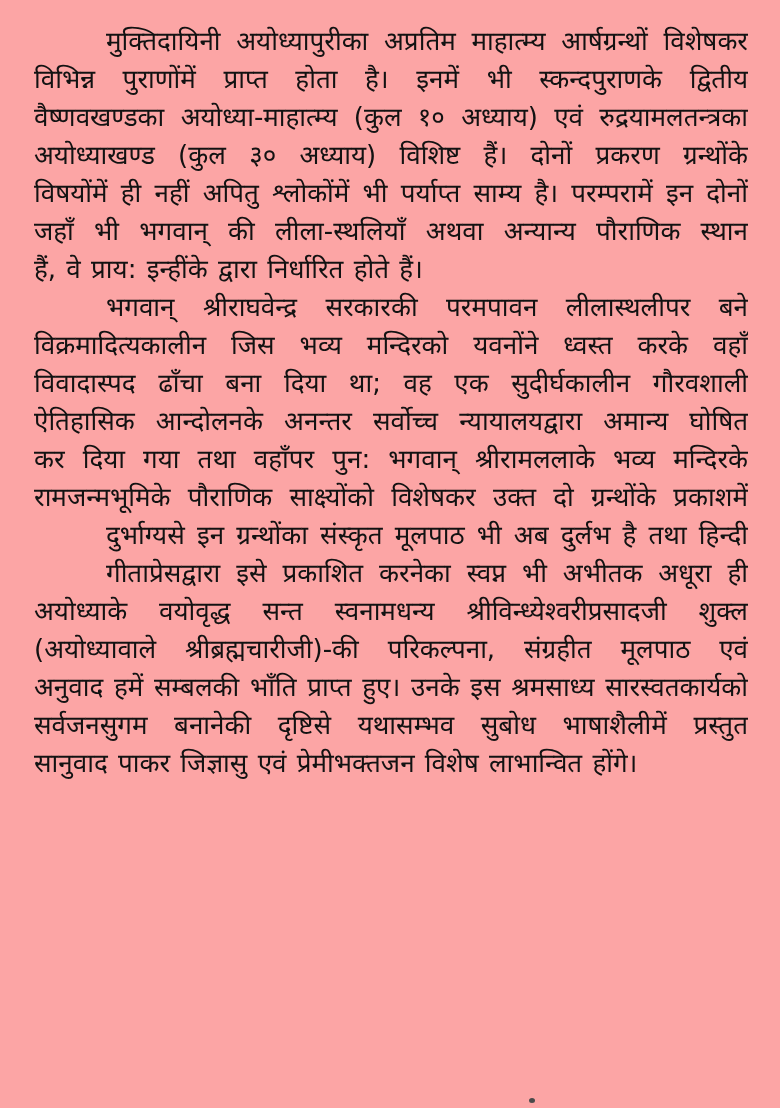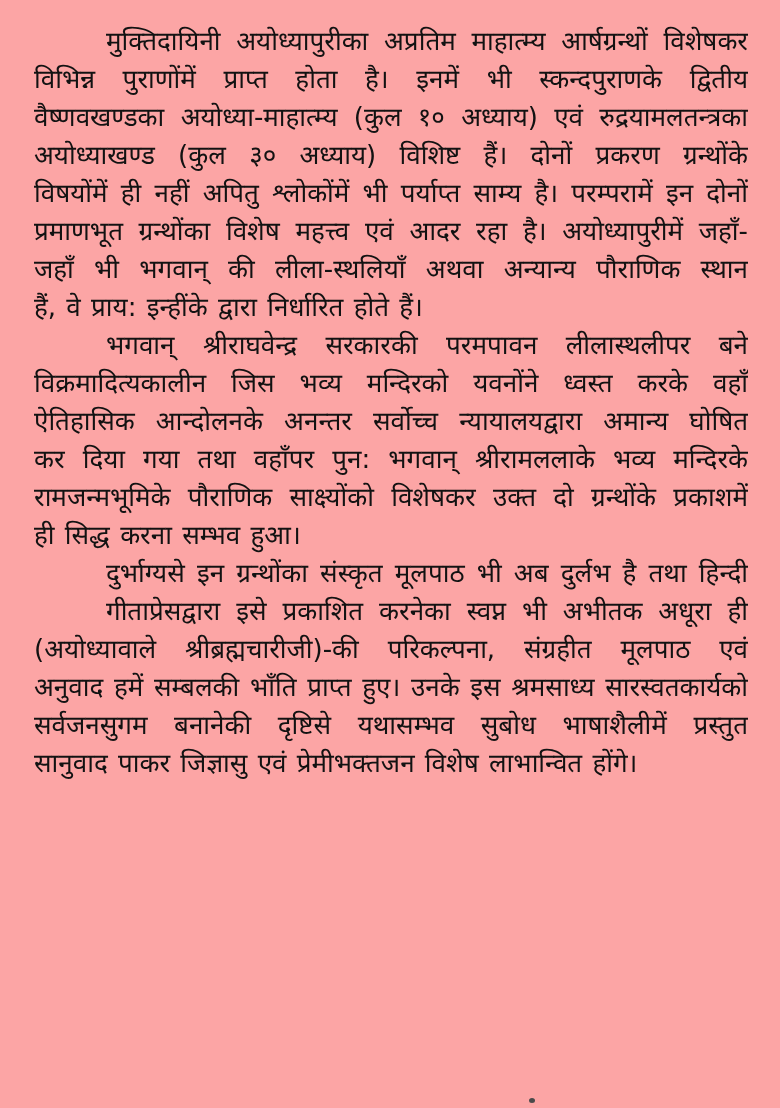--- a/index.html
+++ b/index.html
@@ -60,40 +60,40 @@
 
 <div class="page">
   <div class="textblock">
 
     <div class="para">
       <div class="line indent">मुक्तिदायिनी अयोध्यापुरीका अप्रतिम माहात्म्य आर्षग्रन्थों विशेषकर</div>
       <div class="line">विभिन्न पुराणोंमें प्राप्त होता है। इनमें भी स्कन्दपुराणके द्वितीय</div>
       <div class="line">वैष्णवखण्डका अयोध्या-माहात्म्य (कुल १० अध्याय) एवं रुद्रयामलतन्त्रका</div>
       <div class="line">अयोध्याखण्ड (कुल ३० अध्याय) विशिष्ट हैं। दोनों प्रकरण ग्रन्थोंके</div>
       <div class="line">विषयोंमें ही नहीं अपितु श्लोकोंमें भी पर्याप्त साम्य है। परम्परामें इन दोनों</div>
-      <div class="line">प्रमाणभूत ग्रन्थोंका विशेष महत्त्व एवं आदर रहा है। अयोध्यापुरीमें जहाँ-</div>
       <div class="line">जहाँ भी भगवान् की लीला-स्थलियाँ अथवा अन्यान्य पौराणिक स्थान</div>
       <div class="line last">हैं, वे प्राय: इन्हींके द्वारा निर्धारित होते हैं।</div>
     </div>
 
     <div class="para">
       <div class="line indent">भगवान् श्रीराघवेन्द्र सरकारकी परमपावन लीलास्थलीपर बने</div>
       <div class="line">विक्रमादित्यकालीन जिस भव्य मन्दिरको यवनोंने ध्वस्त करके वहाँ</div>
+      <div class="line">विवादास्पद ढाँचा बना दिया था; वह एक सुदीर्घकालीन गौरवशाली</div>
       <div class="line">ऐतिहासिक आन्दोलनके अनन्तर सर्वोच्च न्यायालयद्वारा अमान्य घोषित</div>
       <div class="line">कर दिया गया तथा वहाँपर पुन: भगवान् श्रीरामललाके भव्य मन्दिरके</div>
       <div class="line">रामजन्मभूमिके पौराणिक साक्ष्योंको विशेषकर उक्त दो ग्रन्थोंके प्रकाशमें</div>
-      <div class="line last">ही सिद्ध करना सम्भव हुआ।</div>
     </div>
 
     <div class="para">
       <div class="line indent">दुर्भाग्यसे इन ग्रन्थोंका संस्कृत मूलपाठ भी अब दुर्लभ है तथा हिन्दी</div>
     </div>
 
     <div class="para">
       <div class="line indent">गीताप्रेसद्वारा इसे प्रकाशित करनेका स्वप्न भी अभीतक अधूरा ही</div>
+      <div class="line">अयोध्याके वयोवृद्ध सन्त स्वनामधन्य श्रीविन्ध्येश्वरीप्रसादजी शुक्ल</div>
       <div class="line">(अयोध्यावाले श्रीब्रह्मचारीजी)-की परिकल्पना, संग्रहीत मूलपाठ एवं</div>
       <div class="line">अनुवाद हमें सम्बलकी भाँति प्राप्त हुए। उनके इस श्रमसाध्य सारस्वतकार्यको</div>
       <div class="line">सर्वजनसुगम बनानेकी दृष्टिसे यथासम्भव सुबोध भाषाशैलीमें प्रस्तुत</div>
     </div>
 
     <div class="para">
       <div class="line last">सानुवाद पाकर जिज्ञासु एवं प्रेमीभक्तजन विशेष लाभान्वित होंगे।</div>
     </div>
 
   </div>

